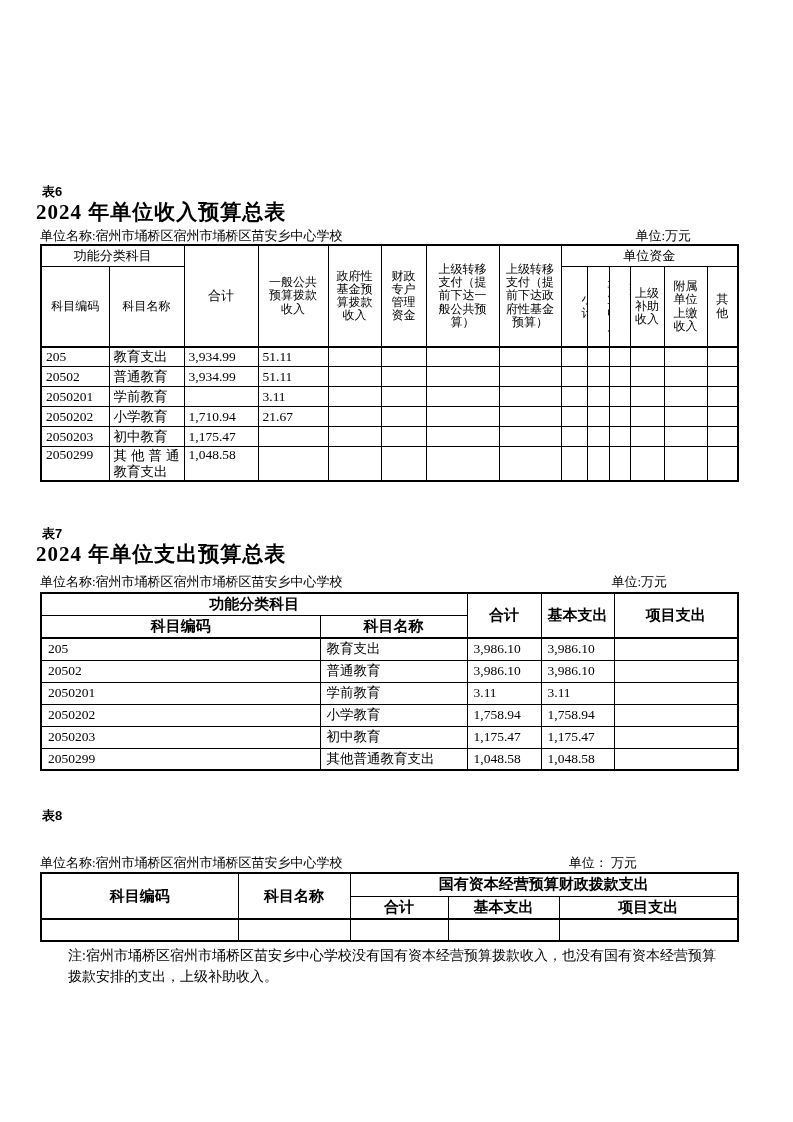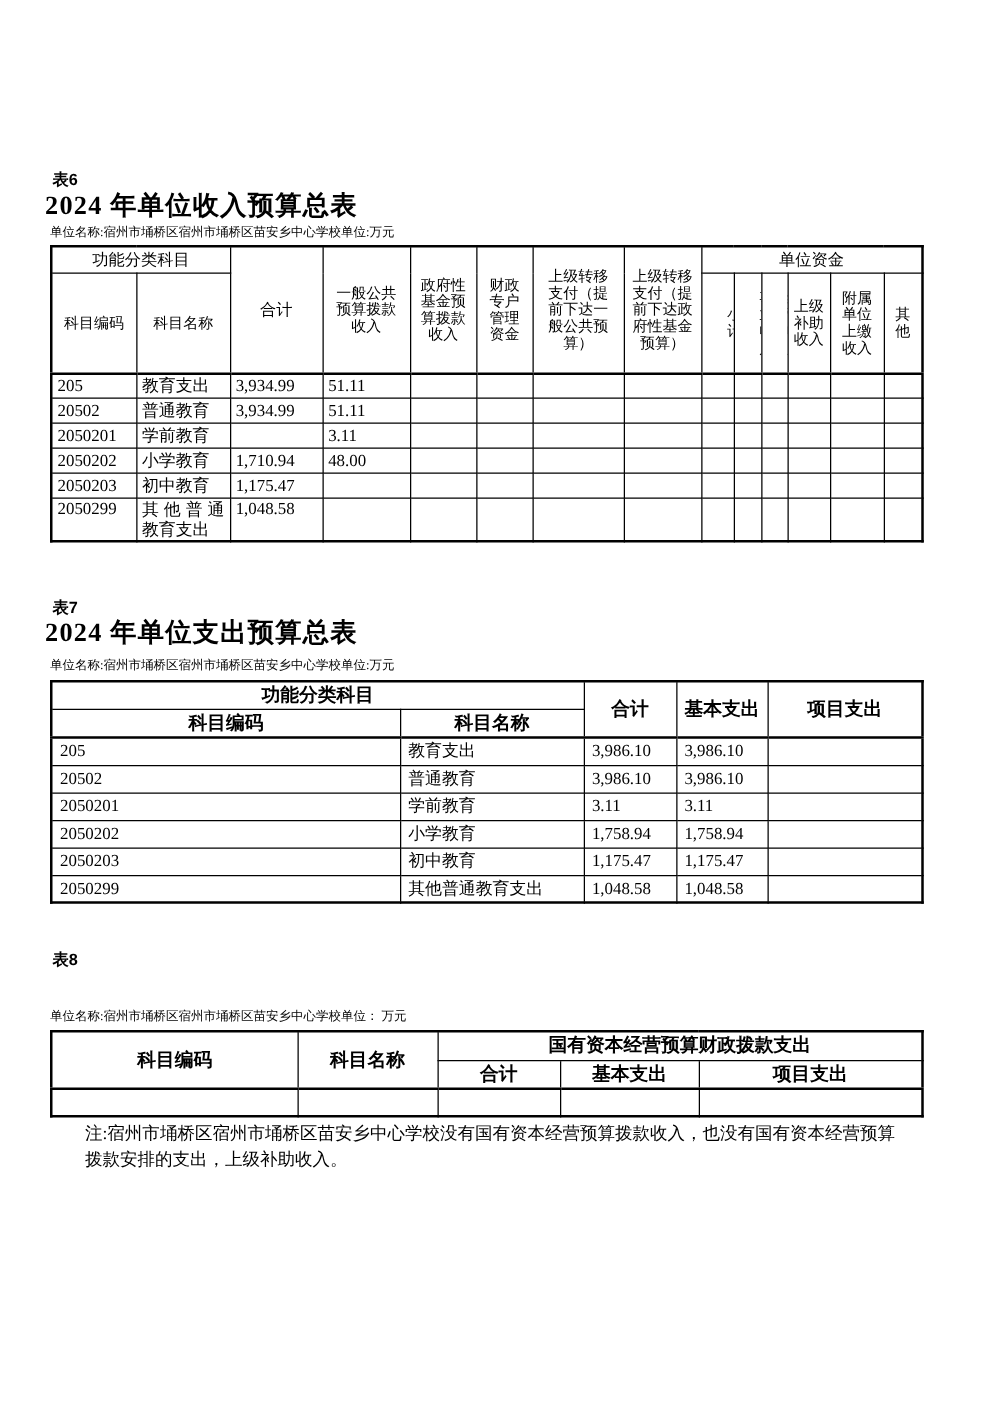--- a/index.html
+++ b/index.html
@@ -1,21 +1,21 @@
 <!DOCTYPE html>
 <html><head>
 <meta charset="utf-8">
 <style>
   html,body { margin:0; padding:0; }
   body { width:793px; height:1122px; background:#ffffff; font-family:"Liberation Serif", serif; color:#000; }
-  .page { position:relative; width:793px; height:948px; background:#fff; overflow:hidden; }
+  .page { position:relative; width:793px; height:948px; background:#fff; overflow:hidden;margin-top:48px; }
 
   .tbl-label { position:absolute; left:42px; font-family:"Liberation Sans", sans-serif; font-weight:bold; font-size:13px; }
   .doc-title { position:absolute; left:0; width:793px; font-weight:bold; font-size:21px; letter-spacing:1px;padding-left:36px; }
-  .meta { position:absolute; left:40px; width:697px; display:flex; font-size:10px; }
+  .meta { position:absolute; left:40px; width:697px; display:flex; justify-content:space-between; font-size:13px; }
 
   table { position:absolute; left:40px; border-collapse:collapse; table-layout:fixed; width:697px; background:#fff; }
   td { border:1px solid #000; overflow:hidden; }
   table { border:2px solid #000; }
   thead td { text-align:center; vertical-align:middle; }
   tbody td { font-size:13.5px; vertical-align:middle; padding:0 4px; line-height:1.2; }
   tbody tr:first-child td { border-top:2px solid #000; }
 
   
   .t6 thead { font-size:12px; line-height:1.1; }
@@ -138,21 +138,21 @@
           <td></td>
           <td></td>
           <td></td>
           <td></td>
           <td></td>
       </tr>
       <tr>
         <td>2050202</td>
           <td class="name">小学教育</td>
           <td>1,710.94</td>
-          <td>48.00</td>
+          <td>21.67</td>
           <td></td>
           <td></td>
           <td></td>
           <td></td>
           <td></td>
           <td></td>
           <td></td>
           <td></td>
           <td></td>
           <td></td>

